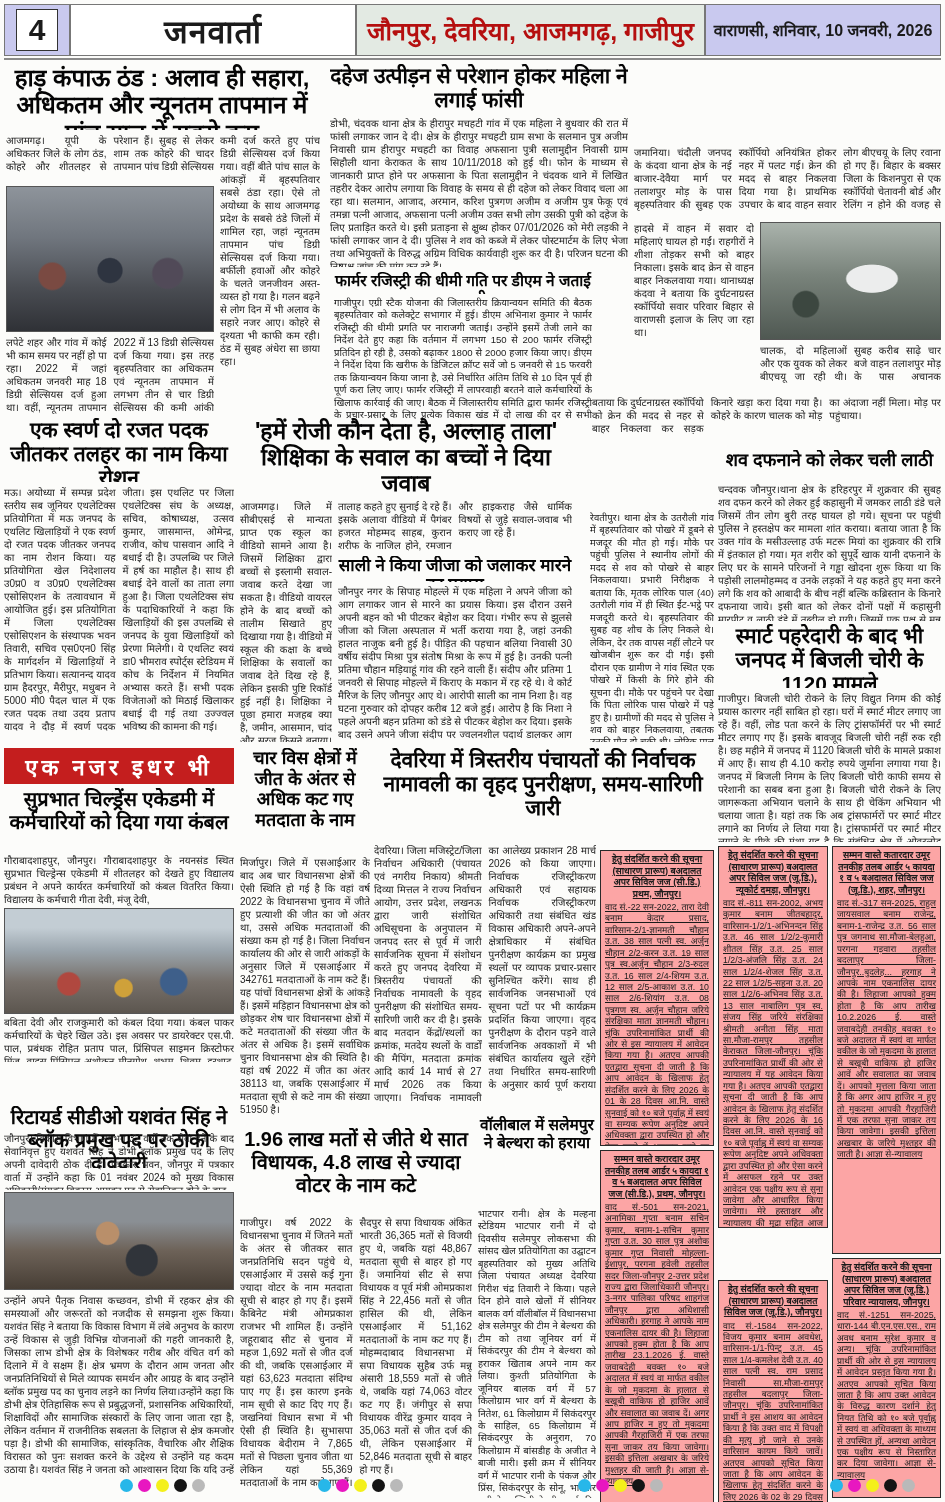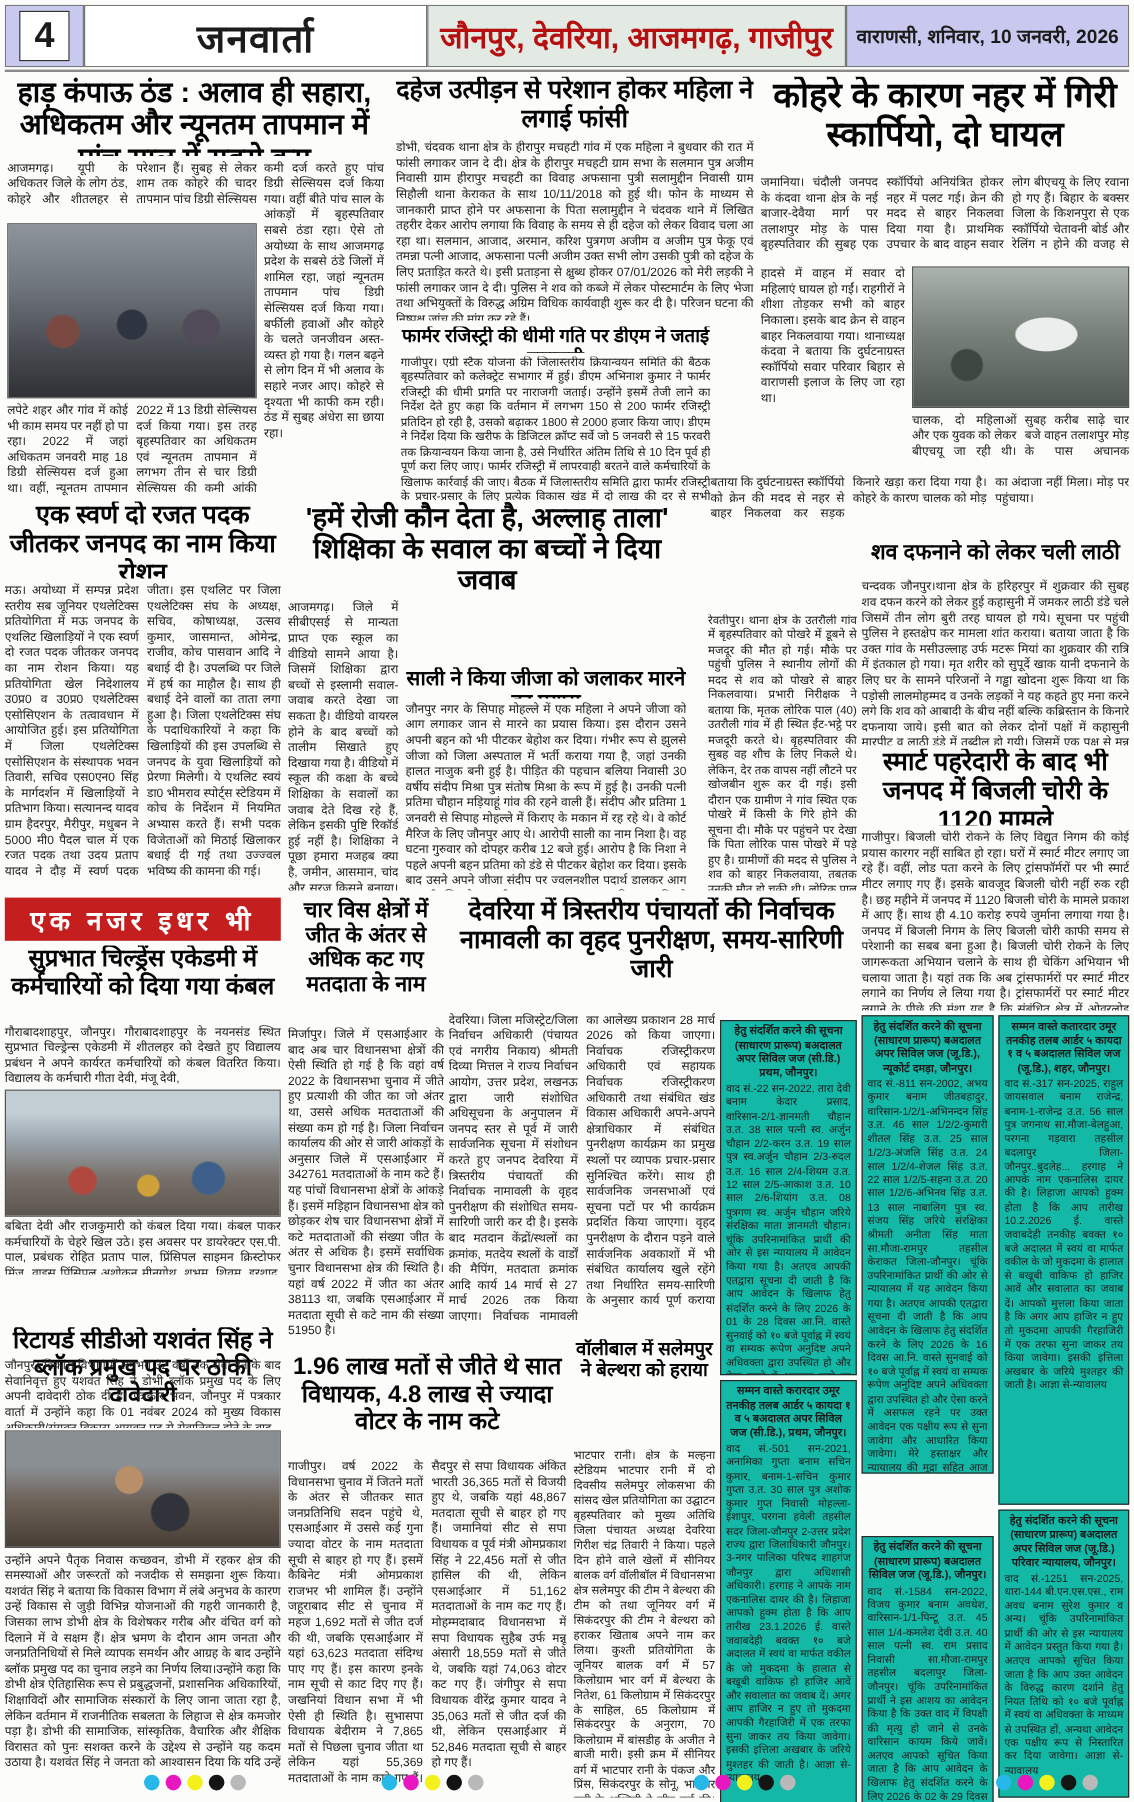--- a/index.html
+++ b/index.html
@@ -59,21 +59,21 @@
   #cdoB2{left:4px;top:1294px;width:230px;height:180px;}
   #chHead{left:240px;top:748px;width:130px;height:104px;font-size:18px;}
   #chBody{left:240px;top:856px;width:130px;height:270px;}
   #devHead{left:374px;top:748px;width:338px;height:92px;font-size:21px;}
   #devBody{left:374px;top:844px;width:222px;height:266px;}
   #mlaHead{left:240px;top:1128px;width:232px;height:84px;font-size:20px;}
   #mlaBody{left:240px;top:1216px;width:232px;height:282px;}
   #vbHead{left:478px;top:1116px;width:118px;height:88px;font-size:15.5px;}
   #vbBody{left:478px;top:1208px;width:118px;height:290px;font-size:9.6px;}
   
-  .notice{border:1.5px solid #2a2a2a;padding:3px 4px;background:#14b8a6;}
+  .notice{border:1.5px solid #2a2a2a;padding:3px 4px;background:#fca5a5;text-decoration:underline;}
   .nt{font-weight:bold;text-align:center;font-size:9.2px;line-height:1.25;margin-bottom:2px;}
   .nb{font-size:8.8px;line-height:1.3;text-align:justify;}
   #nA{left:600px;top:850px;width:114px;height:296px;}
   #nB{left:600px;top:1150px;width:114px;height:360px;}
   #nC{left:718px;top:846px;width:110px;height:382px;}
   #nD{left:718px;top:1280px;width:110px;height:266px;}
   #nE{left:832px;top:846px;width:109px;height:408px;}
   #nF{left:832px;top:1258px;width:109px;height:240px;}
   
   .photo{border:1px solid #555;}
@@ -120,32 +120,32 @@
   <div class="abs photo" id="aPhoto"></div>
   <div class="abs bt c2" id="aBot">लपेटे शहर और गांव में कोई भी काम समय पर नहीं हो पा रहा। 2022 में जहां अधिकतम जनवरी माह 18 डिग्री सेल्सियस दर्ज हुआ था। वहीं, न्यूनतम तापमान 2022 में 13 डिग्री सेल्सियस दर्ज किया गया। इस तरह बृहस्पतिवार का अधिकतम एवं न्यूनतम तापमान में लगभग तीन से चार डिग्री सेल्सियस की कमी आंकी गई। 14.8 दर्ज किया गया। वहीं, न्यूनतम तापमान में आठ डिग्री सेल्सियस की गिरावट रही।</div>
   <div class="abs bt" id="aCol3">कमी दर्ज करते हुए पांच डिग्री सेल्सियस दर्ज किया गया। वहीं बीते पांच साल के आंकड़ों में बृहस्पतिवार सबसे ठंडा रहा। ऐसे तो अयोध्या के साथ आजमगढ़ प्रदेश के सबसे ठंडे जिलों में शामिल रहा, जहां न्यूनतम तापमान पांच डिग्री सेल्सियस दर्ज किया गया। बर्फीली हवाओं और कोहरे के चलते जनजीवन अस्त-व्यस्त हो गया है। गलन बढ़ने से लोग दिन में भी अलाव के सहारे नजर आए। कोहरे से दृश्यता भी काफी कम रही। ठंड में सुबह अंधेरा सा छाया रहा।</div>
 
   <div class="abs hl" id="bHead">दहेज उत्पीड़न से परेशान होकर महिला ने लगाई फांसी</div>
   <div class="abs bt" id="bBody">डोभी, चंदवक थाना क्षेत्र के हीरापुर मचहटी गांव में एक महिला ने बुधवार की रात में फांसी लगाकर जान दे दी। क्षेत्र के हीरापुर मचहटी ग्राम सभा के सलमान पुत्र अजीम निवासी ग्राम हीरापुर मचहटी का विवाह अफसाना पुत्री सलामुद्दीन निवासी ग्राम सिहौली थाना केराकत के साथ 10/11/2018 को हुई थी। फोन के माध्यम से जानकारी प्राप्त होने पर अफसाना के पिता सलामुद्दीन ने चंदवक थाने में लिखित तहरीर देकर आरोप लगाया कि विवाह के समय से ही दहेज को लेकर विवाद चला आ रहा था। सलमान, आजाद, अरमान, करिश पुत्रगण अजीम व अजीम पुत्र फेकू एवं तमन्ना पत्नी आजाद, अफसाना पत्नी अजीम उक्त सभी लोग उसकी पुत्री को दहेज के लिए प्रताड़ित करते थे। इसी प्रताड़ना से क्षुब्ध होकर 07/01/2026 को मेरी लड़की ने फांसी लगाकर जान दे दी। पुलिस ने शव को कब्जे में लेकर पोस्टमार्टम के लिए भेजा तथा अभियुक्तों के विरुद्ध अग्रिम विधिक कार्यवाही शुरू कर दी है। परिजन घटना की निष्पक्ष जांच की मांग कर रहे हैं।</div>
 
   <div class="abs hl" id="fHead">फार्मर रजिस्ट्री की धीमी गति पर डीएम ने जताई नाराजगी</div>
   <div class="abs bt" id="fBody">गाजीपुर। एग्री स्टैक योजना की जिलास्तरीय क्रियान्वयन समिति की बैठक बृहस्पतिवार को कलेक्ट्रेट सभागार में हुई। डीएम अभिनाश कुमार ने फार्मर रजिस्ट्री की धीमी प्रगति पर नाराजगी जताई। उन्होंने इसमें तेजी लाने का निर्देश देते हुए कहा कि वर्तमान में लगभग 150 से 200 फार्मर रजिस्ट्री प्रतिदिन हो रही है, उसको बढ़ाकर 1800 से 2000 हजार किया जाए। डीएम ने निर्देश दिया कि खरीफ के डिजिटल क्रॉप्ट सर्वे जो 5 जनवरी से 15 फरवरी तक क्रियान्वयन किया जाना है, उसे निर्धारित अंतिम तिथि से 10 दिन पूर्व ही पूर्ण करा लिए जाए। फार्मर रजिस्ट्री में लापरवाही बरतने वाले कर्मचारियों के खिलाफ कार्रवाई की जाए। बैठक में जिलास्तरीय समिति द्वारा फार्मर रजिस्ट्री के प्रचार-प्रसार के लिए प्रत्येक विकास खंड में दो लाख की दर से सभी विकासखंडों के लिए कुल 32 लाख रुपये के व्यय का अनुमोदन प्रदान किया गया।</div>
 
-  <div class="abs hl" id="cHead">कोहरे के कारण नहर में गिरी स्कार्पियो, दो घायल</div>
   <div class="abs bt c3" id="cBand">जमानिया। चंदौली जनपद के कंदवा थाना क्षेत्र के नई बाजार-देवैया मार्ग पर तलाशपुर मोड़ के पास बृहस्पतिवार की सुबह एक स्कॉर्पियो अनियंत्रित होकर नहर में पलट गई। क्रेन की मदद से बाहर निकलवा दिया गया है। प्राथमिक उपचार के बाद वाहन सवार लोग बीएचयू के लिए रवाना हो गए हैं। बिहार के बक्सर जिला के किशनपुरा से एक स्कॉर्पियो चेतावनी बोर्ड और रेलिंग न होने की वजह से गाड़ी सीधे पुलिया के बगल से माइनर में जा गिरी। ग्रामीणों ने शीशा तोड़कर बचाई जान धमाके की आवाज सुनकर मौके पर अजय</div>
   <div class="abs bt" id="cCol1">हादसे में वाहन में सवार दो महिलाएं घायल हो गईं। राहगीरों ने शीशा तोड़कर सभी को बाहर निकाला। इसके बाद क्रेन से वाहन बाहर निकलवाया गया। थानाध्यक्ष कंदवा ने बताया कि दुर्घटनाग्रस्त स्कॉर्पियो सवार परिवार बिहार से वाराणसी इलाज के लिए जा रहा था।</div>
   <div class="abs photo" id="cPhoto"></div>
   <div class="abs bt c2" id="cCols">चालक, दो महिलाओं और एक युवक को लेकर बीएचयू जा रही थी। सुबह करीब साढ़े चार बजे वाहन तलाशपुर मोड़ के पास अचानक अनियंत्रित हो गया। मोड़ पर पांडेय, कादिर, राजू खां समेत अन्य लोग पहुंचे। स्कॉर्पियो का शीशा तोड़ा और अंदर फंसे लोगों को सुरक्षित बाहर निकालकर अस्पताल पहुंचाया।</div>
   <div class="abs bt c3" id="cTail">बताया कि दुर्घटनाग्रस्त स्कॉर्पियो को क्रेन की मदद से नहर से बाहर निकलवा कर सड़क किनारे खड़ा करा दिया गया है। कोहरे के कारण चालक को मोड़ का अंदाजा नहीं मिला। मोड़ पर पहुंचाया।</div>
 
-  <div class="abs hl" id="dHead">एक स्वर्ण दो रजत पदक जीतकर जनपद का नाम किया रोशन</div>
+  <div class="abs hl" id="dHead">एक स्वर्ण दो रजत पदक जीतकर तलहर का नाम किया रोशन</div>
   <div class="abs bt c2" id="dBody">मऊ। अयोध्या में सम्पन्न प्रदेश स्तरीय सब जूनियर एथलेटिक्स प्रतियोगिता में मऊ जनपद के एथलिट खिलाड़ियों ने एक स्वर्ण दो रजत पदक जीतकर जनपद का नाम रोशन किया। यह प्रतियोगिता खेल निदेशालय उ0प्र0 व उ0प्र0 एथलेटिक्स एसोसिएशन के तत्वावधान में आयोजित हुई। इस प्रतियोगिता में जिला एथलेटिक्स एसोसिएशन के संस्थापक भवन तिवारी, सचिव एस0एन0 सिंह के मार्गदर्शन में खिलाड़ियों ने प्रतिभाग किया। सत्यानन्द यादव ग्राम हैदरपुर, मैरीपुर, मधुबन ने 5000 मी0 पैदल चाल में एक रजत पदक तथा उदय प्रताप यादव ने दौड़ में स्वर्ण पदक जीता। इस एथलिट पर जिला एथलेटिक्स संघ के अध्यक्ष, सचिव, कोषाध्यक्ष, उत्सव कुमार, जासमान्त, ओमेन्द्र, राजीव, कोच पासवान आदि ने बधाई दी है। उपलब्धि पर जिले में हर्ष का माहौल है। साथ ही बधाई देने वालों का ताता लगा हुआ है। जिला एथलेटिक्स संघ के पदाधिकारियों ने कहा कि खिलाड़ियों की इस उपलब्धि से जनपद के युवा खिलाड़ियों को प्रेरणा मिलेगी। ये एथलिट स्वयं डा0 भीमराव स्पोर्ट्स स्टेडियम में कोच के निर्देशन में नियमित अभ्यास करते हैं। सभी पदक विजेताओं को मिठाई खिलाकर बधाई दी गई तथा उज्ज्वल भविष्य की कामना की गई।</div>
 
   <div class="abs hl" id="eHead">'हमें रोजी कौन देता है,  अल्लाह ताला' शिक्षिका के सवाल का बच्चों ने दिया जवाब</div>
   <div class="abs bt" id="eCol1">आजमगढ़। जिले में सीबीएसई से मान्यता प्राप्त एक स्कूल का वीडियो सामने आया है। जिसमें शिक्षिका द्वारा बच्चों से इस्लामी सवाल-जवाब करते देखा जा सकता है। वीडियो वायरल होने के बाद बच्चों को तालीम सिखाते हुए दिखाया गया है। वीडियो में स्कूल की कक्षा के बच्चे शिक्षिका के सवालों का जवाब देते दिख रहे हैं, लेकिन इसकी पुष्टि रिकॉर्ड हुई नहीं है। शिक्षिका ने पूछा हमारा मजहब क्या है, जमीन, आसमान, चांद और सूरज किसने बनाया। इन सबके जवाब में बच्चे अल्लाह ताला कहते हुए सुनाई दे रहे हैं।</div>
+  <div class="abs bt c2" id="eCols">तालाह कहते हुए सुनाई दे रहे हैं। इसके अलावा वीडियो में पैगंबर हजरत मोहम्मद साहब, कुरान शरीफ के नाजिल होने, रमजान और हाइकराह जैसे धार्मिक विषयों से जुड़े सवाल-जवाब भी कराए जा रहे हैं।</div>
 
   <div class="abs hl" id="sHead">साली ने किया जीजा को जलाकर मारने का प्रयास</div>
   <div class="abs bt" id="sBody">जौनपुर नगर के सिपाह मोहल्ले में एक महिला ने अपने जीजा को आग लगाकर जान से मारने का प्रयास किया। इस दौरान उसने अपनी बहन को भी पीटकर बेहोश कर दिया। गंभीर रूप से झुलसे जीजा को जिला अस्पताल में भर्ती कराया गया है, जहां उनकी हालत नाजुक बनी हुई है। पीड़ित की पहचान बलिया निवासी 30 वर्षीय संदीप मिश्रा पुत्र संतोष मिश्रा के रूप में हुई है। उनकी पत्नी प्रतिमा चौहान मड़ियाहूं गांव की रहने वाली हैं। संदीप और प्रतिमा 1 जनवरी से सिपाह मोहल्ले में किराए के मकान में रह रहे थे। वे कोर्ट मैरिज के लिए जौनपुर आए थे। आरोपी साली का नाम निशा है। वह घटना गुरुवार को दोपहर करीब 12 बजे हुई। आरोप है कि निशा ने पहले अपनी बहन प्रतिमा को डंडे से पीटकर बेहोश कर दिया। इसके बाद उसने अपने जीजा संदीप पर ज्वलनशील पदार्थ डालकर आग लगा दी, जिससे वह बुरी तरह झुलस गए। घटना की सूचना मिलते ही 112 पुलिस मौके पर पहुंची। पुलिस ने तत्काल संदीप मिश्रा को जिला अस्पताल पहुंचाया, जहां उनका इलाज चल रहा है। पुलिस मामले की जांच कर रही है।</div>
 
   <div class="abs bt" id="pBody">रेवतीपुर। थाना क्षेत्र के उतरौली गांव में बृहस्पतिवार को पोखरे में डूबने से मजदूर की मौत हो गई। मौके पर पहुंची पुलिस ने स्थानीय लोगों की मदद से शव को पोखरे से बाहर निकलवाया। प्रभारी निरीक्षक ने बताया कि, मृतक लोरिक पाल (40) उतरौली गांव में ही स्थित ईंट-भट्ठे पर मजदूरी करते थे। बृहस्पतिवार की सुबह वह शौच के लिए निकले थे। लेकिन, देर तक वापस नहीं लौटने पर खोजबीन शुरू कर दी गई। इसी दौरान एक ग्रामीण ने गांव स्थित एक पोखरे में किसी के गिरे होने की सूचना दी। मौके पर पहुंचने पर देखा कि पिता लोरिक पास पोखरे में पड़े हुए है। ग्रामीणों की मदद से पुलिस ने शव को बाहर निकलवाया, तबतक उनकी मौत हो चुकी थी। लोरिक पाल के मौत की सूचना मिलते ही पत्नी चिंता देवी, पुत्री खुशबू रो-रोकर बेहाल हैं। प्रभारी निरीक्षक ने बताया कि शव को पोस्टमार्टम के लिए भेज दिया गया है।</div>
 
   <div class="abs hl" id="buHead">शव दफनाने को लेकर चली लाठी</div>
   <div class="abs bt" id="buBody">चन्दवक जौनपुर।थाना क्षेत्र के हरिहरपुर में शुक्रवार की सुबह शव दफन करने को लेकर हुई कहासुनी में जमकर लाठी डंडे चले जिसमें तीन लोग बुरी तरह घायल हो गये। सूचना पर पहुंची पुलिस ने हस्तक्षेप कर मामला शांत कराया। बताया जाता है कि उक्त गांव के मसीउल्लाह उर्फ मटरू मियां का शुक्रवार की रात्रि में इंतकाल हो गया। मृत शरीर को सुपूर्दे खाक यानी दफनाने के लिए घर के सामने परिजनों ने गड्ढा खोदना शुरू किया था कि पड़ोसी लालमोहम्मद व उनके लड़कों ने यह कहते हुए मना करने लगे कि शव को आबादी के बीच नहीं बल्कि कब्रिस्तान के किनारे दफनाया जाये। इसी बात को लेकर दोनों पक्षों में कहासुनी मारपीट व लाठी डंडे में तब्दील हो गयी। जिसमें एक पक्ष से मुन्नू मियां 60वर्ष, समीम 40वर्ष व दूसरे पक्ष के सुद्दू 36वर्ष, मैनेजर 37 को गंभीर चोटें आयीं। मौके पर पहुंची पुलिस आवश्यक कार्यवाही करते हुए शव को दफनाये जाने का रास्ता निकालने में लगी है।</div>
 
   <div class="abs hl" id="smHead">स्मार्ट पहरेदारी के बाद भी जनपद में बिजली चोरी के 1120 मामले</div>

